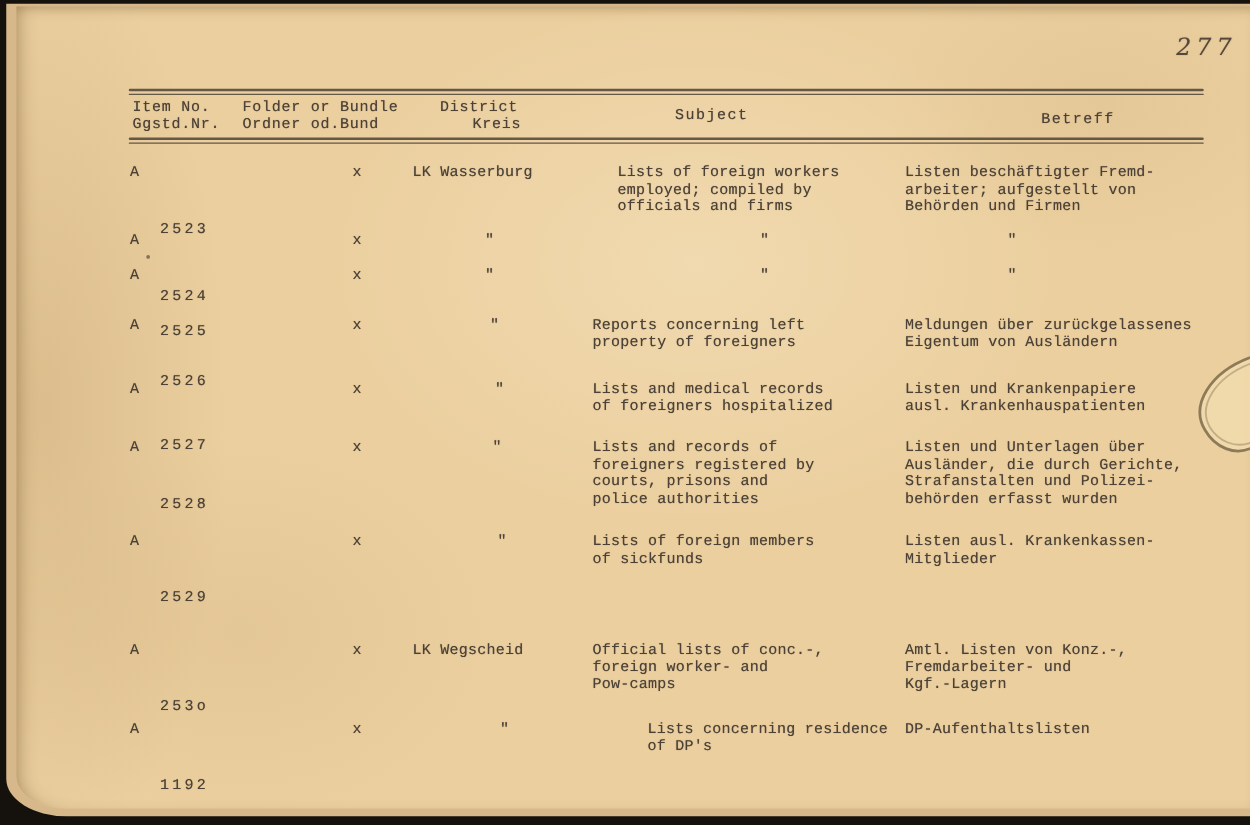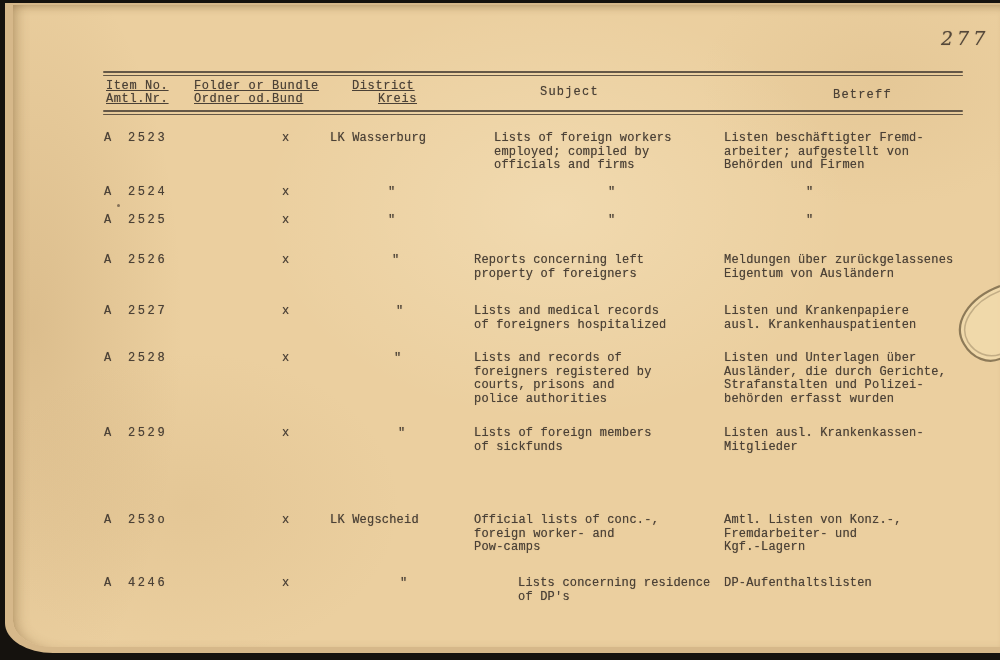--- a/index.html
+++ b/index.html
@@ -11,22 +11,22 @@
         background-color:#ebcf9f;
         background-image:
           radial-gradient(ellipse 420px 300px at 55% 32%, rgba(255,242,212,.30), transparent 70%),
           radial-gradient(ellipse 300px 220px at 18% 78%, rgba(186,148,94,.14), transparent 70%),
           radial-gradient(ellipse 260px 180px at 88% 12%, rgba(186,148,94,.12), transparent 70%),
           radial-gradient(ellipse 200px 500px at 2% 50%, rgba(150,110,60,.18), transparent 75%);
         border-bottom-left-radius:40px 26px;
         box-shadow:inset 10px 0 14px -8px rgba(110,80,40,.45), inset 0 8px 10px -7px rgba(110,80,40,.4);}
   .t{position:absolute;font:12px/13.5px "Liberation Mono",monospace;color:#4b4136;
      white-space:pre-line;letter-spacing:.2px;text-shadow:0 0 .7px rgba(75,65,54,.6);}
-  .num{letter-spacing:2.6px;}
-  .hdr{letter-spacing:.6px;text-decoration:underline;}
+  .num{letter-spacing:2.6px;margin-top:45px;}
+  .hdr{letter-spacing:.6px;}
   .wide{letter-spacing:1.2px;}
   .row{position:absolute;left:0;top:0;width:100%;height:0;}
   .row .t{top:0;}
   .rule{position:absolute;background:#4e4337;opacity:.85;border-radius:2px;}
   .title-en{position:absolute;left:455px;top:27px;width:157px;text-align:center;
      font:12.5px/15px "Liberation Mono",monospace;color:#4b4136;letter-spacing:1px;
      border-bottom:1.5px solid #4e4337;padding-bottom:1px;text-shadow:0 0 .7px rgba(75,65,54,.6);}
   .title-de{position:absolute;left:443px;top:44px;width:172px;text-align:center;
      font:12.5px/15px "Liberation Mono",monospace;color:#4b4136;letter-spacing:.6px;
      border-bottom:1.5px solid #4e4337;padding-bottom:1px;text-shadow:0 0 .7px rgba(75,65,54,.6);}
@@ -43,21 +43,21 @@
   <div class="page"></div>
 
   <div class="page-number">277</div>
 
   <div class="rule" style="left:103px;top:71px;width:860px;height:2px;"></div>
   <div class="rule" style="left:103px;top:75px;width:860px;height:1px;"></div>
   <div class="rule" style="left:103px;top:110px;width:860px;height:2px;"></div>
   <div class="rule" style="left:103px;top:114px;width:860px;height:1px;"></div>
 
   <span class="t hdr" style="left:106px;top:80px;">Item No.</span>
-  <span class="t hdr" style="left:106px;top:93px;">Amtl.Nr.</span>
+  <span class="t hdr" style="left:106px;top:93px;">Ggstd.Nr.</span>
   <span class="t hdr" style="left:194px;top:80px;">Folder or Bundle</span>
   <span class="t hdr" style="left:194px;top:93px;">Ordner od.Bund</span>
   <span class="t hdr" style="left:352px;top:80px;">District</span>
   <span class="t hdr" style="left:378px;top:93px;">Kreis</span>
   <span class="t wide" style="left:540px;top:86px;">Subject</span>
   <span class="t wide" style="left:805px;top:89px;padding-left:28px;">Betreff</span>
 
   <div class="row" style="top:132px;">
     <span class="t" style="left:104px;">A</span>
     <span class="t num" style="left:128px;">2523</span>
@@ -145,21 +145,21 @@
     <span class="t" style="left:474px;">Official lists of conc.-,
 foreign worker- and
 Pow-camps</span>
     <span class="t" style="left:724px;">Amtl. Listen von Konz.-,
 Fremdarbeiter- und
 Kgf.-Lagern</span>
   </div>
 
   <div class="row" style="top:577px;">
     <span class="t" style="left:104px;">A</span>
-    <span class="t num" style="left:128px;">4246</span>
+    <span class="t num" style="left:128px;">1192</span>
     <span class="t" style="left:282px;">x</span>
     <span class="t" style="left:400px;">"</span>
     <span class="t" style="left:474px;margin-left:44px;">Lists concerning residence
 of DP's</span>
     <span class="t" style="left:724px;">DP-Aufenthaltslisten</span>
   </div>
 
   <span class="speck" style="left:117px;top:204px;"></span>
   <svg class="curl" viewBox="0 0 54 102">
     <path d="M54 8 C22 20 6 46 18 66 C26 80 42 87 56 80 L56 8 Z" fill="#f1d9ab" opacity="0.9"></path>

